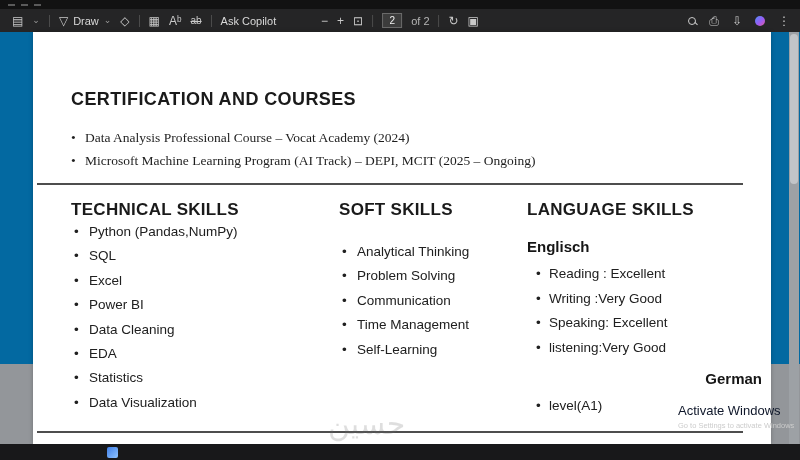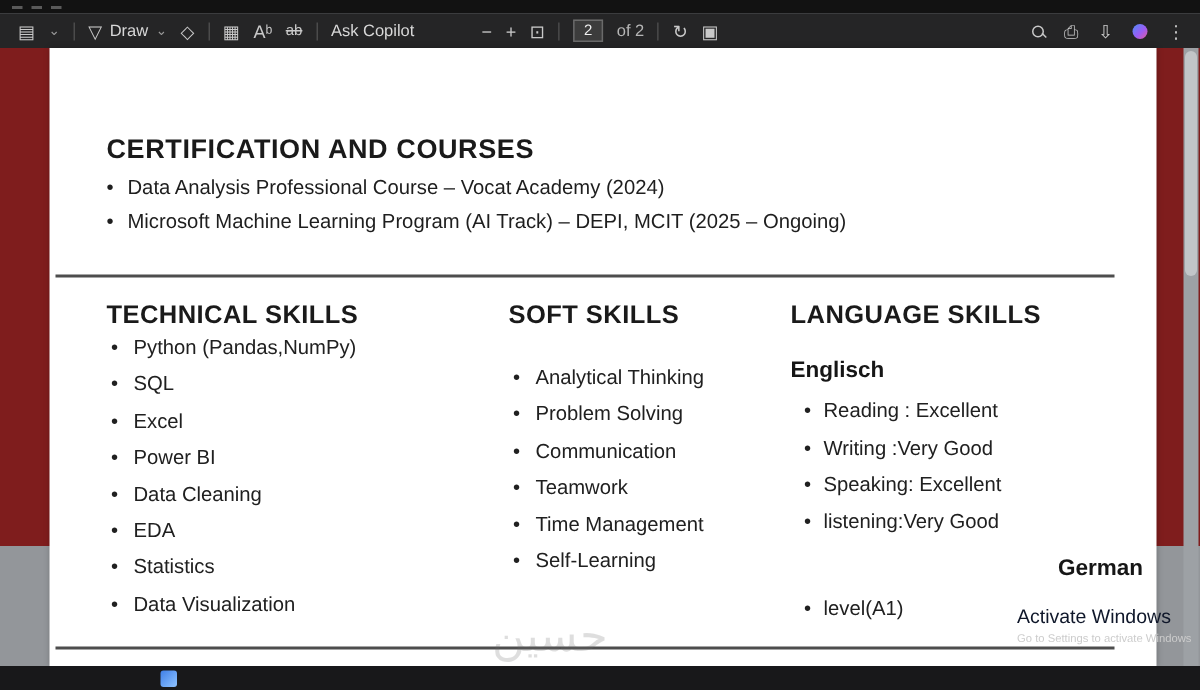--- a/index.html
+++ b/index.html
@@ -20,30 +20,30 @@
   .tlabel { font-size:11px; color:#d8d8d8; white-space:nowrap; }
   .tlabel.dim { color:#b5b5b5; }
   .tool-group { display:flex; align-items:center; gap:5px; }
   .divider { width:1px; height:12px; background:#4b4b4b; }
   .page-input { width:20px; height:15px; background:#3c3c3c; border:1px solid #6a6a6a; color:#f0f0f0; font-size:10px; text-align:center; font-family:"Liberation Sans", sans-serif; padding:0; }
   .mag { position:relative; width:8px; height:8px; border:1.3px solid #c9c9c9; border-radius:50%; display:inline-block; }
   .mag::after { content:""; position:absolute; width:4px; height:1.3px; background:#c9c9c9; right:-3px; bottom:-1px; transform:rotate(45deg); }
   .copilot-dot { width:10px; height:10px; border-radius:50%; background:linear-gradient(135deg,#4f8df7,#9a5cf5 55%,#e05c9d); display:inline-block; }
 
   
-  .viewer { position:absolute; left:0; top:32px; width:800px; height:332px; background:#7f1d1d; }
+  .viewer { position:absolute; left:0; top:32px; width:800px; height:332px; background:#0369a1; }
   .page { position:absolute; left:33px; top:0; width:738px; height:412px; background:#ffffff; overflow:hidden; color:#1b1b1b; box-shadow:0 0 4px rgba(0,0,0,.25); }
 
   .scrollbar { position:absolute; right:1px; top:0; width:10px; height:412px; background:#9da1a5; }
   .scroll-thumb { position:absolute; left:1px; top:2px; width:8px; height:150px; background:#c2c5c8; border-radius:4px; }
 
   
   .cert { position:absolute; left:38px; top:56px; width:680px; }
   .h-main { font-size:18px; font-weight:700; letter-spacing:.4px; color:#1a1a1a; line-height:22px; }
-  .cert-list { margin-top:3px; list-style:none; }
+  .cert-list { margin-top:16px; list-style:none;font-family:Liberation Serif, serif; }
   .cert-list li { position:relative; padding-left:14px; font-size:13.5px; line-height:23px; color:#1e1e1e; }
   .cert-list li::before { content:"•"; position:absolute; left:0; }
 
   .rule { position:absolute; left:4px; width:706px; height:1.5px; background:#4d4d4d; }
   .rule-top { top:151px; }
   .rule-bottom { top:399px; }
 
   .col { position:absolute; top:168px; }
   .col-tech { left:38px; width:250px; }
   .col-soft { left:306px; width:190px; }
@@ -148,21 +148,20 @@
           <li>Data Visualization</li>
         </ul>
     </section>
 
     <section class="col col-soft">
       <h2 class="h-col">SOFT SKILLS</h2>
       <ul class="skills">
           <li>Analytical Thinking</li>
           <li>Problem Solving</li>
           <li>Communication</li>
-          <li>Teamwork</li>
           <li>Time Management</li>
           <li>Self-Learning</li>
         </ul>
     </section>
 
     <section class="col col-lang">
       <h2 class="h-col">LANGUAGE SKILLS</h2>
       <h3 class="lang-name g1">Englisch</h3>
       <ul class="lang-list">
           <li>Reading : Excellent</li>

